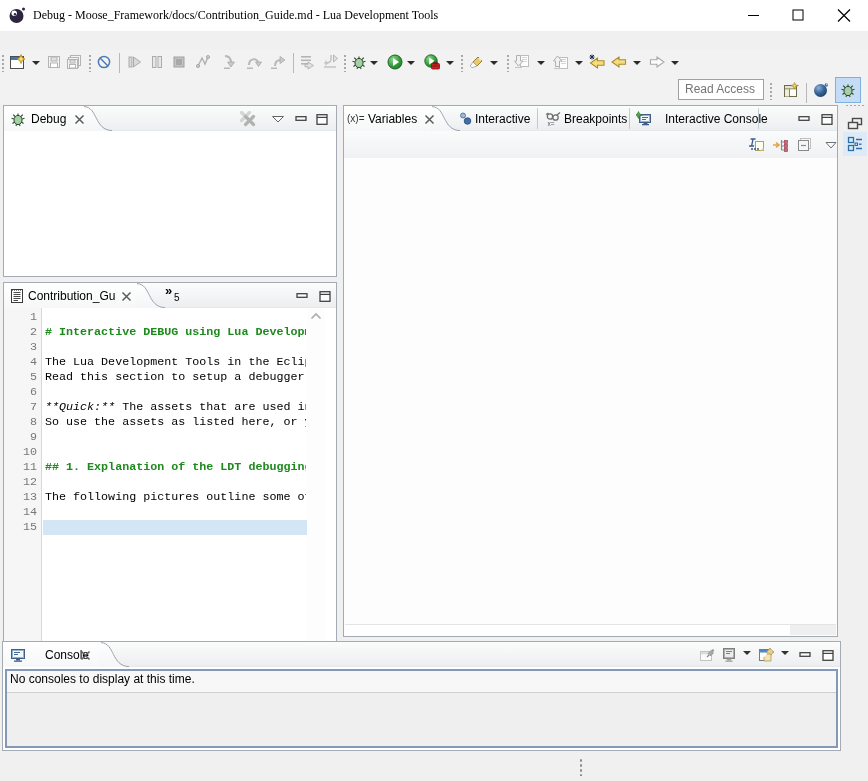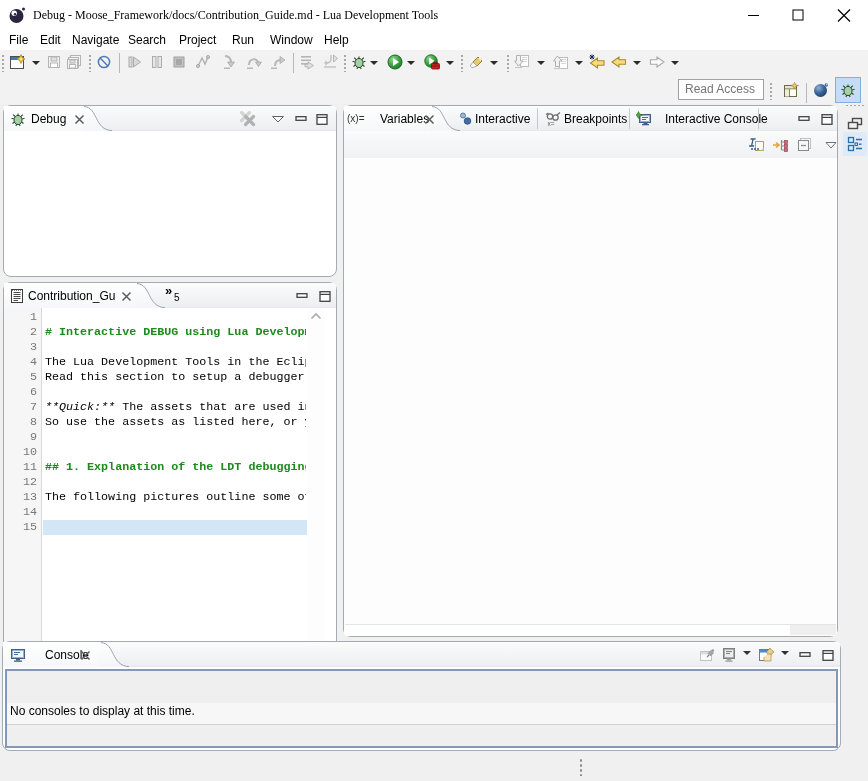--- a/index.html
+++ b/index.html
@@ -17,21 +17,21 @@
 
 #toolbar { position:absolute; top:50px; left:0; width:868px; height:27px; background:#f2f2f2; }
 #row2 { position:absolute; top:77px; left:0; width:868px; height:27px; background:#f2f2f2; }
 .ticn { position:absolute; top:4px; width:16px; height:16px; }
 .darr { position:absolute; top:11px; width:0; height:0; border-left:4px solid transparent; border-right:4px solid transparent; border-top:4px solid #2b2b2b; }
 .vsep { position:absolute; top:3px; width:1px; height:20px; background:#b8b8b8; }
 .dotsep { position:absolute; top:4px; width:2px; height:18px;
   background-image:radial-gradient(circle, #a8a8a8 35%, transparent 40%); background-size:2px 4px; }
 #qa { position:absolute; left:678px; top:2px; width:86px; height:21px; border:1px solid #a0a0a0; background:#fff; color:#757575; font-size:12px; line-height:19px; padding-left:6px; }
 
-.view { position:absolute; background:#fff; border:1px solid #a4abb5; border-radius:8px; }
+.view { position:absolute; background:#fff; border:1px solid #a4abb5; border-radius:0; }
 .tabrow { position:absolute; top:0; left:0; right:0; height:25px; background:linear-gradient(#fbfcfc,#eceef0); border-radius:3px 3px 0 0; border-bottom:1px solid #e4e7ec; }
 .tab { position:absolute; top:0; height:25px; }
 .tab.active { background:linear-gradient(#ffffff,#f6f7f8); }
 .tabcurve { position:absolute; top:0; width:34px; height:25px; }
 .tabdiv { position:absolute; top:2px; width:1px; height:21px; background:#c3c9d2; border-radius:1px; }
 .tabico { position:absolute; top:5px; width:16px; height:16px; }
 .tablbl { position:absolute; top:6px; font-size:12px; white-space:nowrap; }
 .tabx { position:absolute; }
 .minmax { position:absolute; top:5px; width:16px; height:16px; }
 
@@ -44,21 +44,21 @@
 #editor { left:3px; top:282px; width:334px; height:408px; }
 #edcontent { position:absolute; top:25px; left:0; width:306px; bottom:15px; background:#fff; overflow:hidden; font-family:"Liberation Mono", monospace; font-size:11.7px; line-height:15px; }
 #gutter { position:absolute; top:0; left:0; width:38px; bottom:0; background:#f6f6f6; border-right:1px solid #d8d8d8; color:#787878; text-align:right; padding:2px 4px 0 0; }
 #edtext { position:absolute; top:0; left:41px; width:261px; bottom:0; padding-top:2px; white-space:pre; overflow:hidden; }
 #edvsb { position:absolute; top:25px; left:303px; width:18px; bottom:15px; background:#fdfdfd; }
 #edhsb { position:absolute; left:40px; right:31px; bottom:1px; height:14px; background:#fdfdfd; }
 .grn { color:#1e8a1e; font-weight:bold; }
 
 #consoleview { left:2px; top:641px; width:839px; height:110px; }
 #conbox { position:absolute; top:27px; left:2px; right:2px; bottom:2px; border:2px solid #8498b8; background:#efefef; }
-#conbox .line1 { height:22px; background:#f7f7f7; border-bottom:1px solid #cfcfcf; font-size:12px; padding:1px 0 0 3px;margin-top:32px; }
+#conbox .line1 { height:22px; background:#f7f7f7; border-bottom:1px solid #cfcfcf; font-size:12px; padding:1px 0 0 3px; }
 svg { display:block; }
 </style>
 </head>
 <body>
 <div id="app">
 
   <div id="titlebar">
     <svg class="ticon" viewBox="0 0 17 17">
       <circle cx="7.5" cy="9" r="7" fill="#2d2440"></circle>
       <circle cx="5.2" cy="6.3" r="2.7" fill="#ffffff"></circle>
@@ -70,30 +70,20 @@
         <rect x="18" y="15" width="11" height="1" fill="#000"></rect>
       </svg>
     <svg class="wbtn" style="left:775px" viewBox="0 0 46 31">
         <rect x="18" y="10" width="10" height="10" fill="none" stroke="#000"></rect>
       </svg>
     <svg class="wbtn" style="left:821px" viewBox="0 0 46 31">
         <path d="M17 9.5 L29 21.5 M29 9.5 L17 21.5" stroke="#000" stroke-width="1.2"></path>
       </svg>
   </div>
 
-  <div id="menubar">
-    <span style="left:9px">File</span>
-    <span style="left:40px">Edit</span>
-    <span style="left:72px">Navigate</span>
-    <span style="left:128px">Search</span>
-    <span style="left:179px">Project</span>
-    <span style="left:232px">Run</span>
-    <span style="left:270px">Window</span>
-    <span style="left:324px">Help</span>
-  </div>
 
   <div id="toolbar">
     <div class="dotsep" style="left:2px"></div>
     <svg class="ticn" style="left:9px" viewBox="0 0 16 16">
       <rect x="1.5" y="2.5" width="13" height="12" fill="#fdfefe" stroke="#4d4d4d"></rect>
       <rect x="2" y="3" width="12" height="3" fill="#3e78b5"></rect>
       <path d="M12 0.5 L13.5 3.5 L16 5 L13.5 6.5 L12 9.5 L10.5 6.5 L8 5 L10.5 3.5 Z" fill="#edbe3c" stroke="#a8861f" stroke-width="0.7"></path>
       <path d="M12 3 L12.7 4.4 L14 5 L12.7 5.6 L12 7 L11.3 5.6 L10 5 L11.3 4.4 Z" fill="#f8e9a0"></path>
     </svg>
     <div class="darr" style="left:32px"></div>
@@ -304,21 +294,21 @@
           <path d="M0 0 L0 25 L30 25 C12 24 16 1 2 0.6 Z" fill="url(#tabg5)"></path>
           <defs>
             <linearGradient id="tabg5" x1="0" y1="0" x2="0" y2="1">
               <stop offset="0" stop-color="#ffffff"></stop>
               <stop offset="1" stop-color="#f4f5f7"></stop>
             </linearGradient>
           </defs>
           <path d="M2 0.6 C16 1 12 24 30 24.6" fill="none" stroke="#9aa4b2" stroke-width="1"></path>
         </svg>
       <span class="tablbl" style="left:3px;font-size:10px;top:7px;color:#333">(x)=</span>
-      <span class="tablbl" style="left:36px">Variables</span>
+      <span class="tablbl" style="left:24px">Variables</span>
       <svg class="tabx" style="left:80px;top:8px" width="11" height="11" viewBox="0 0 11 11">
         <path d="M1.5 1.5 L9.5 9.5 M9.5 1.5 L1.5 9.5" stroke="#5a5a5a" stroke-width="1.5"></path>
       </svg>
       <svg class="tabico" style="left:114px" viewBox="0 0 16 16">
         <circle cx="5" cy="4.5" r="2.5" fill="#9cb8da" stroke="#49698f" stroke-width="0.8"></circle>
         <circle cx="9.5" cy="10" r="3.3" fill="#3f6fa5" stroke="#2c4d73" stroke-width="0.8"></circle>
       </svg>
       <span class="tablbl" style="left:131px">Interactive</span>
       <div class="tabdiv" style="left:193px"></div>
       <svg class="tabico" style="left:201px" viewBox="0 0 16 16">

